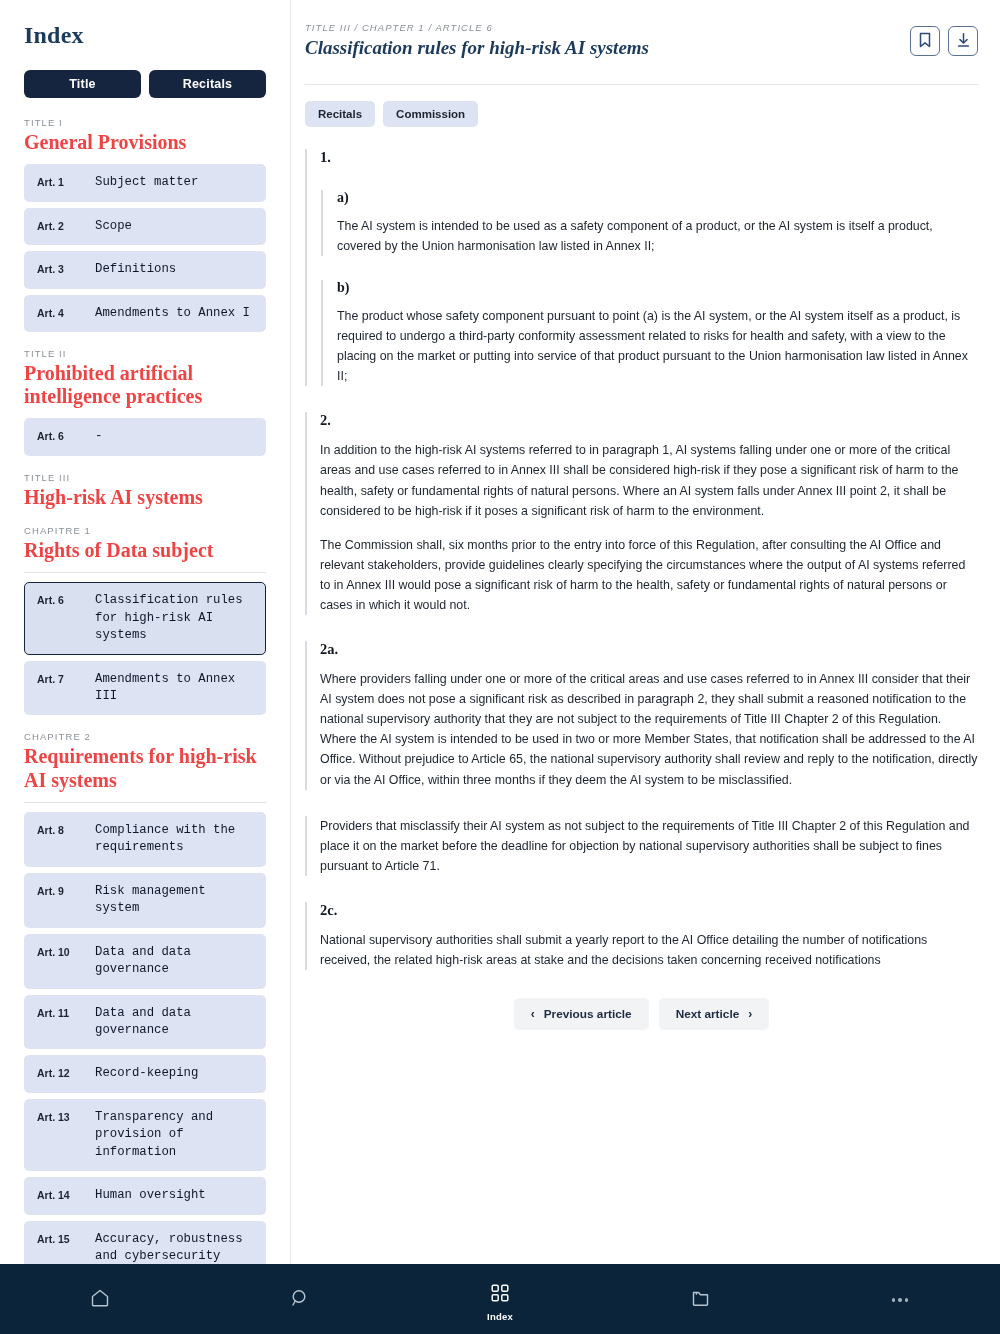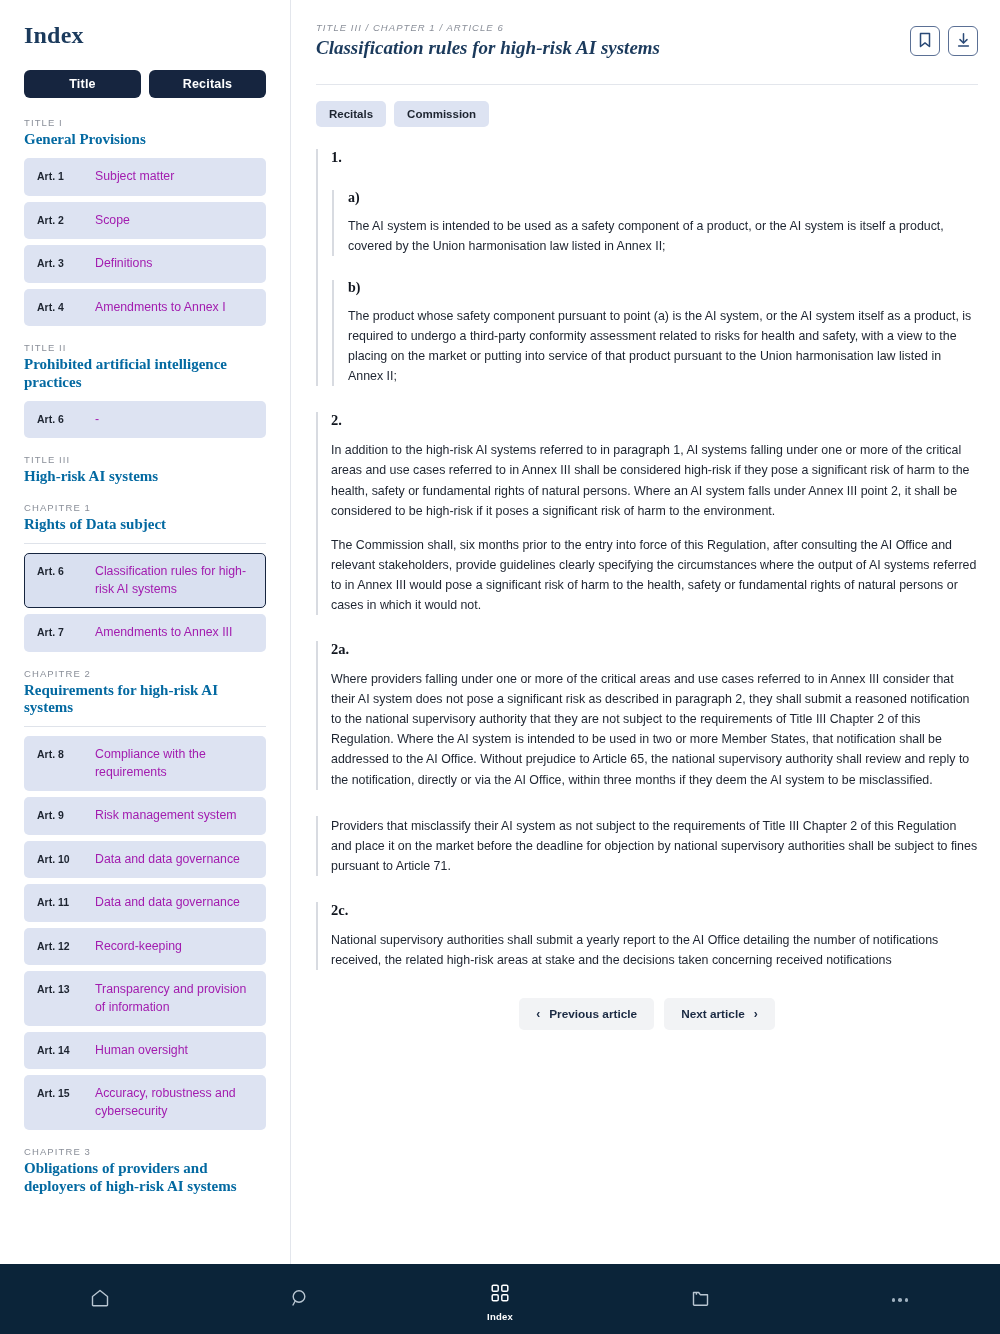--- a/index.html
+++ b/index.html
@@ -2,21 +2,21 @@
 <html><head>
 <meta charset="utf-8">
 <style>
   * { box-sizing: border-box; margin: 0; padding: 0; }
   html, body {
     width: 1000px; height: 1334px;
     font-family: "Liberation Sans", sans-serif;
     background: #ffffff;
     overflow: hidden;
   }
-  .app { position: relative; width: 1000px; height: 1334px; display: flex; gap: 11px; }
+  .app { position: relative; width: 1000px; height: 1334px; display: flex; }
 
   
   .sidebar {
     width: 291px; height: 1264px;
     padding: 22px 24px 0 24px;
     border-right: 1px solid #e3e6ec;
     background: #fff;
     overflow: hidden;
     flex: 0 0 291px;
   }
@@ -45,23 +45,23 @@
   .sec-kicker {
     font-size: 9.5px;
     letter-spacing: 1.1px;
     color: #8a8f99;
     text-transform: uppercase;
     margin-bottom: 3px;
   }
   .sec-title {
     font-family: "Liberation Serif", serif;
     font-weight: bold;
-    font-size: 15px;
+    font-size: 20px;
     line-height: 1.16;
-    color: #0369a1;
+    color: #ef4444;
     margin-bottom: 10px;
   }
   .sec-block { margin-top: 16px; }
   .sec-block:first-of-type { margin-top: 0; }
   .sec-divider { height: 1px; background: #dfe3ea; margin: 2px 0 9px 0; }
 
   .art-row {
     display: flex;
     align-items: flex-start;
     background: #dde3f2;
@@ -78,22 +78,23 @@
   }
   .art-num {
     flex: 0 0 58px;
     font-size: 10.5px;
     font-weight: bold;
     color: #1d2430;
     line-height: 1.65;
   }
   .art-label {
     font-size: 12.3px;
-    color: #a21caf;
+    color: #0f172a;
     line-height: 1.42;
+    font-family: Liberation Mono, monospace;
   }
 
   
   .main {
     flex: 1 1 auto;
     height: 1264px;
     padding: 22px 22px 0 14px;
     overflow: hidden;
     background: #fff;
   }

